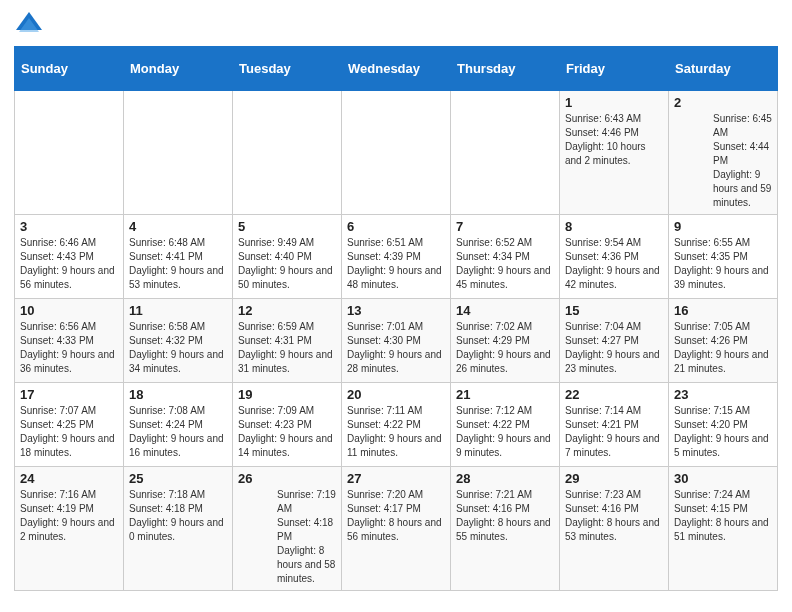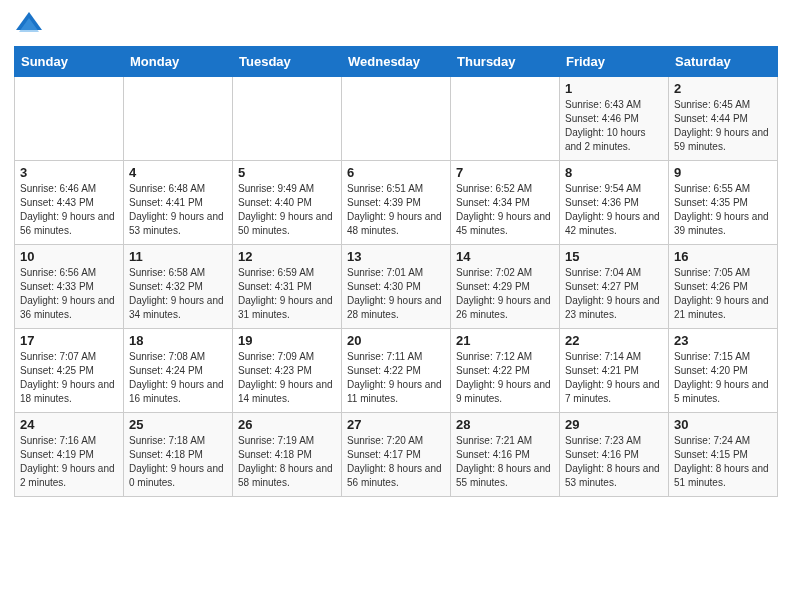--- a/index.html
+++ b/index.html
@@ -60,21 +60,21 @@
     }
     .calendar {
       width: 100%;
       border-collapse: collapse;
       table-layout: fixed;
     }
     .calendar thead th {
       background: #1a73c8;
       color: #fff;
       text-align: left;
-      padding: 7px 6px;
+      padding: 14px 6px;
       font-size: 13px;
       font-weight: bold;
       border: 1px solid #1a73c8;
     }
     .calendar tbody td {
       border: 1px solid #ccc;
       vertical-align: top;
       padding: 4px 5px;
       font-size: 10.5px;
       color: #333;
@@ -141,21 +141,21 @@
           <td class="empty-cell"></td>
           <td class="empty-cell"></td>
           <td>
             <span class="day-number">1</span>
             <div class="day-info" style="white-space: pre-line;">Sunrise: 6:43 AM
 Sunset: 4:46 PM
 Daylight: 10 hours and 2 minutes.</div>
           </td>
           <td>
             <span class="day-number">2</span>
-            <div class="day-info" style="white-space: pre-line;">Sunrise: 6:45 AM
+            <div class="day-info" style="white-space: pre-line; margin-left: 39px;">Sunrise: 6:45 AM
 Sunset: 4:44 PM
 Daylight: 9 hours and 59 minutes.</div>
           </td>
         </tr>
         <tr>
           <td>
             <span class="day-number">3</span>
             <div class="day-info" style="white-space: pre-line;">Sunrise: 6:46 AM
 Sunset: 4:43 PM
 Daylight: 9 hours and 56 minutes.</div>
@@ -293,21 +293,21 @@
 Daylight: 9 hours and 2 minutes.</div>
           </td>
           <td>
             <span class="day-number">25</span>
             <div class="day-info" style="white-space: pre-line;">Sunrise: 7:18 AM
 Sunset: 4:18 PM
 Daylight: 9 hours and 0 minutes.</div>
           </td>
           <td>
             <span class="day-number">26</span>
-            <div class="day-info" style="white-space: pre-line;">Sunrise: 7:19 AM
+            <div class="day-info" style="white-space: pre-line; margin-left: 39px;">Sunrise: 7:19 AM
 Sunset: 4:18 PM
 Daylight: 8 hours and 58 minutes.</div>
           </td>
           <td>
             <span class="day-number">27</span>
             <div class="day-info" style="white-space: pre-line;">Sunrise: 7:20 AM
 Sunset: 4:17 PM
 Daylight: 8 hours and 56 minutes.</div>
           </td>
           <td>

